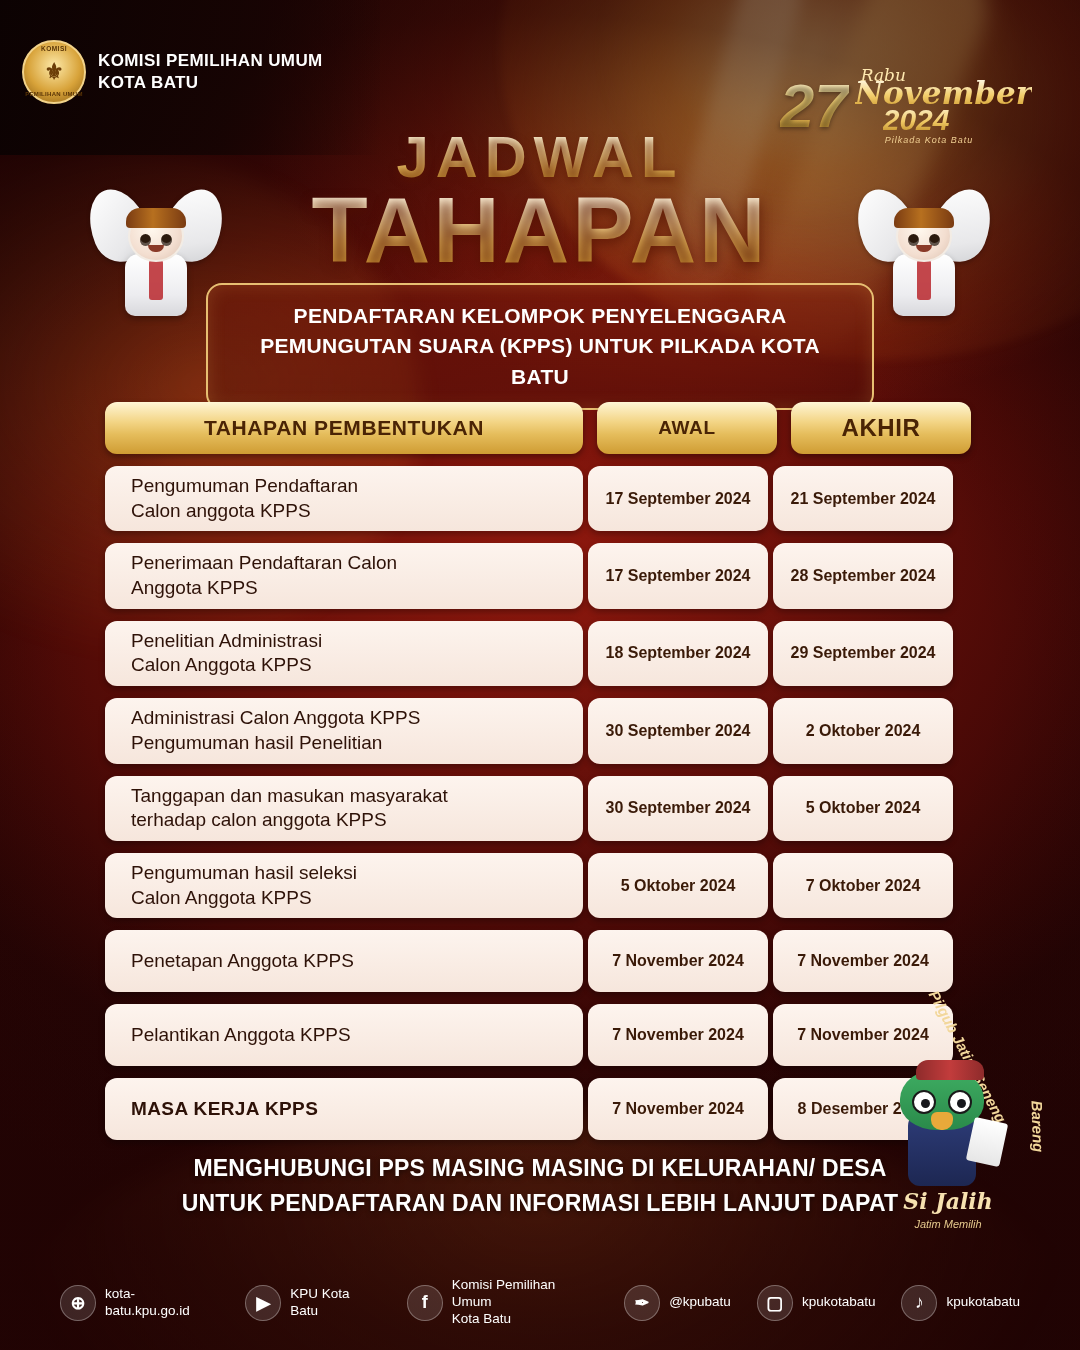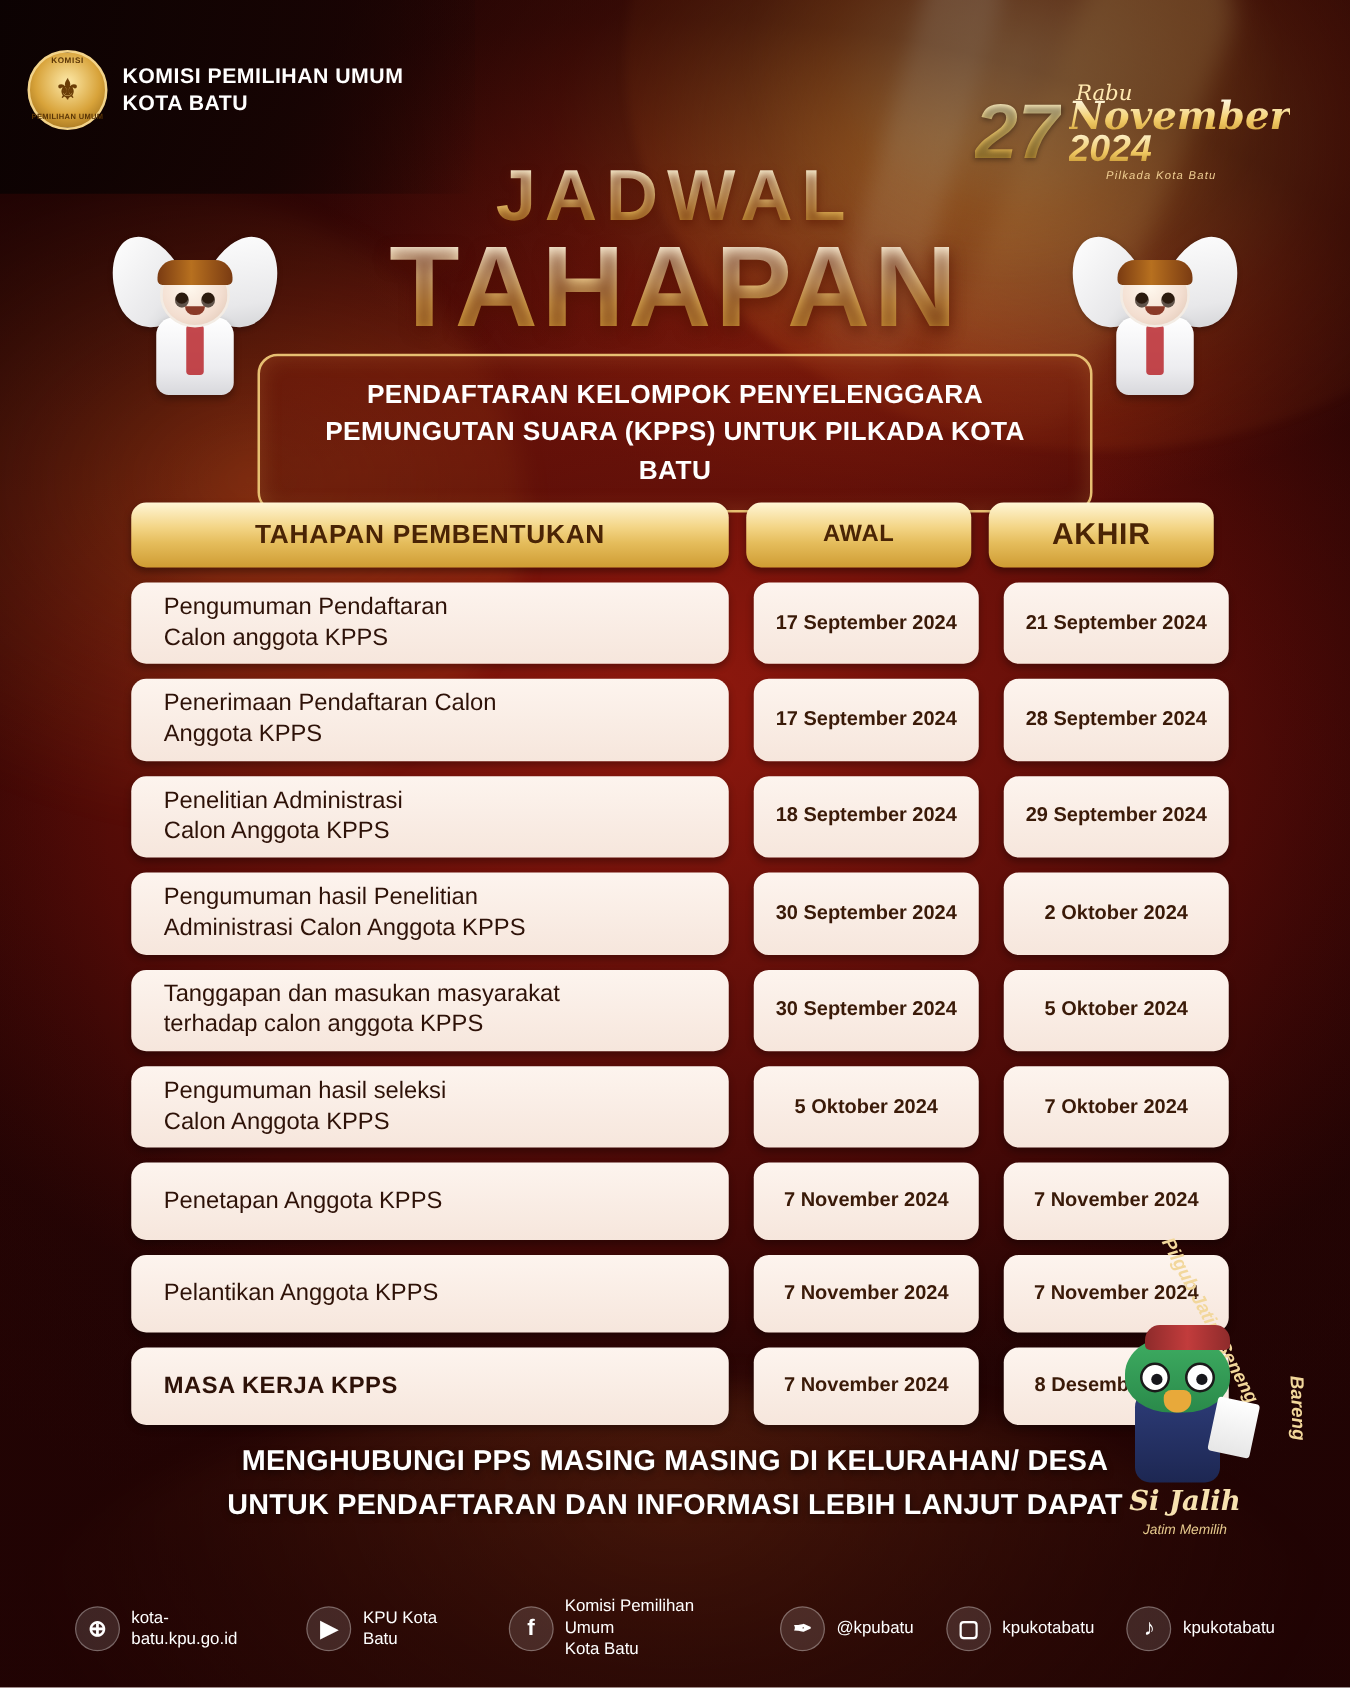--- a/index.html
+++ b/index.html
@@ -123,21 +123,21 @@
   .date-month {
     font-size: 31px; font-style: italic; font-weight: bold; font-family: "DejaVu Serif", serif;
     background: linear-gradient(180deg, #fffaea 0%, #f3cf6e 55%, #cf9a2f 100%);
     -webkit-background-clip: text; background-clip: text; color: transparent;
     margin-top: -4px;
   }
   .date-year {
     font-size: 30px; font-weight: bold; font-style: italic;
     background: linear-gradient(180deg, #fff6d8 0%, #f0c964 55%, #bb8722 100%);
     -webkit-background-clip: text; background-clip: text; color: transparent;
-    margin-top: -4px; 
+    margin-top: -4px; margin-left: 28px;
   }
   .date-sub {
     font-size: 9px; color: #f0cf93; font-style: italic; letter-spacing: 1px;
     margin-left: 30px; margin-top: 1px;
   }
 
   
   .title-wrap { position: absolute; top: 128px; left: 0; right: 0; text-align: center; }
   .t-jadwal {
     font-size: 58px; font-weight: bold; letter-spacing: 7px;
@@ -220,21 +220,21 @@
   .th {
     height: 52px; border-radius: 12px;
     display: flex; align-items: center; justify-content: center;
     background: linear-gradient(180deg, #fff6d6 0%, #f3d586 38%, #e5bd5c 62%, #cf9c33 100%);
     box-shadow: 0 3px 6px rgba(0,0,0,.35);
     color: #4a2405; font-weight: bold; letter-spacing: .6px;
   }
   .th.name { flex: 0 0 478px; font-size: 21px; }
   .th.awal { flex: 0 0 180px; font-size: 19px; }
   .th.akhir { flex: 0 0 180px; font-size: 24px; }
-  .trow { display: flex; gap: 20px; margin-top: 12px; }
+  .trow { display: flex; gap: 5px; margin-top: 12px; }
   .cell {
     background: linear-gradient(180deg, #fdf4ee 0%, #f6e6dc 100%);
     border-radius: 12px;
     box-shadow: 0 3px 6px rgba(0,0,0,.3);
     display: flex; align-items: center;
   }
   .cell.name {
     flex: 0 0 478px; min-height: 62px; padding: 8px 26px;
     color: #2e1208; font-size: 19px; line-height: 1.3;
   }
@@ -423,22 +423,22 @@
           <div>Calon Anggota KPPS</div>
         </div>
       </div>
       <div class="cell date">18 September 2024</div>
       <div class="cell date">29 September 2024</div>
     </div>
 
     <div class="trow">
       <div class="cell name">
         <div>
+          <div>Administrasi Calon Anggota KPPS</div>
           <div>Pengumuman hasil Penelitian</div>
-          <div>Administrasi Calon Anggota KPPS</div>
         </div>
       </div>
       <div class="cell date">30 September 2024</div>
       <div class="cell date">2 Oktober 2024</div>
     </div>
 
     <div class="trow">
       <div class="cell name">
         <div>
           <div>Tanggapan dan masukan masyarakat</div>

